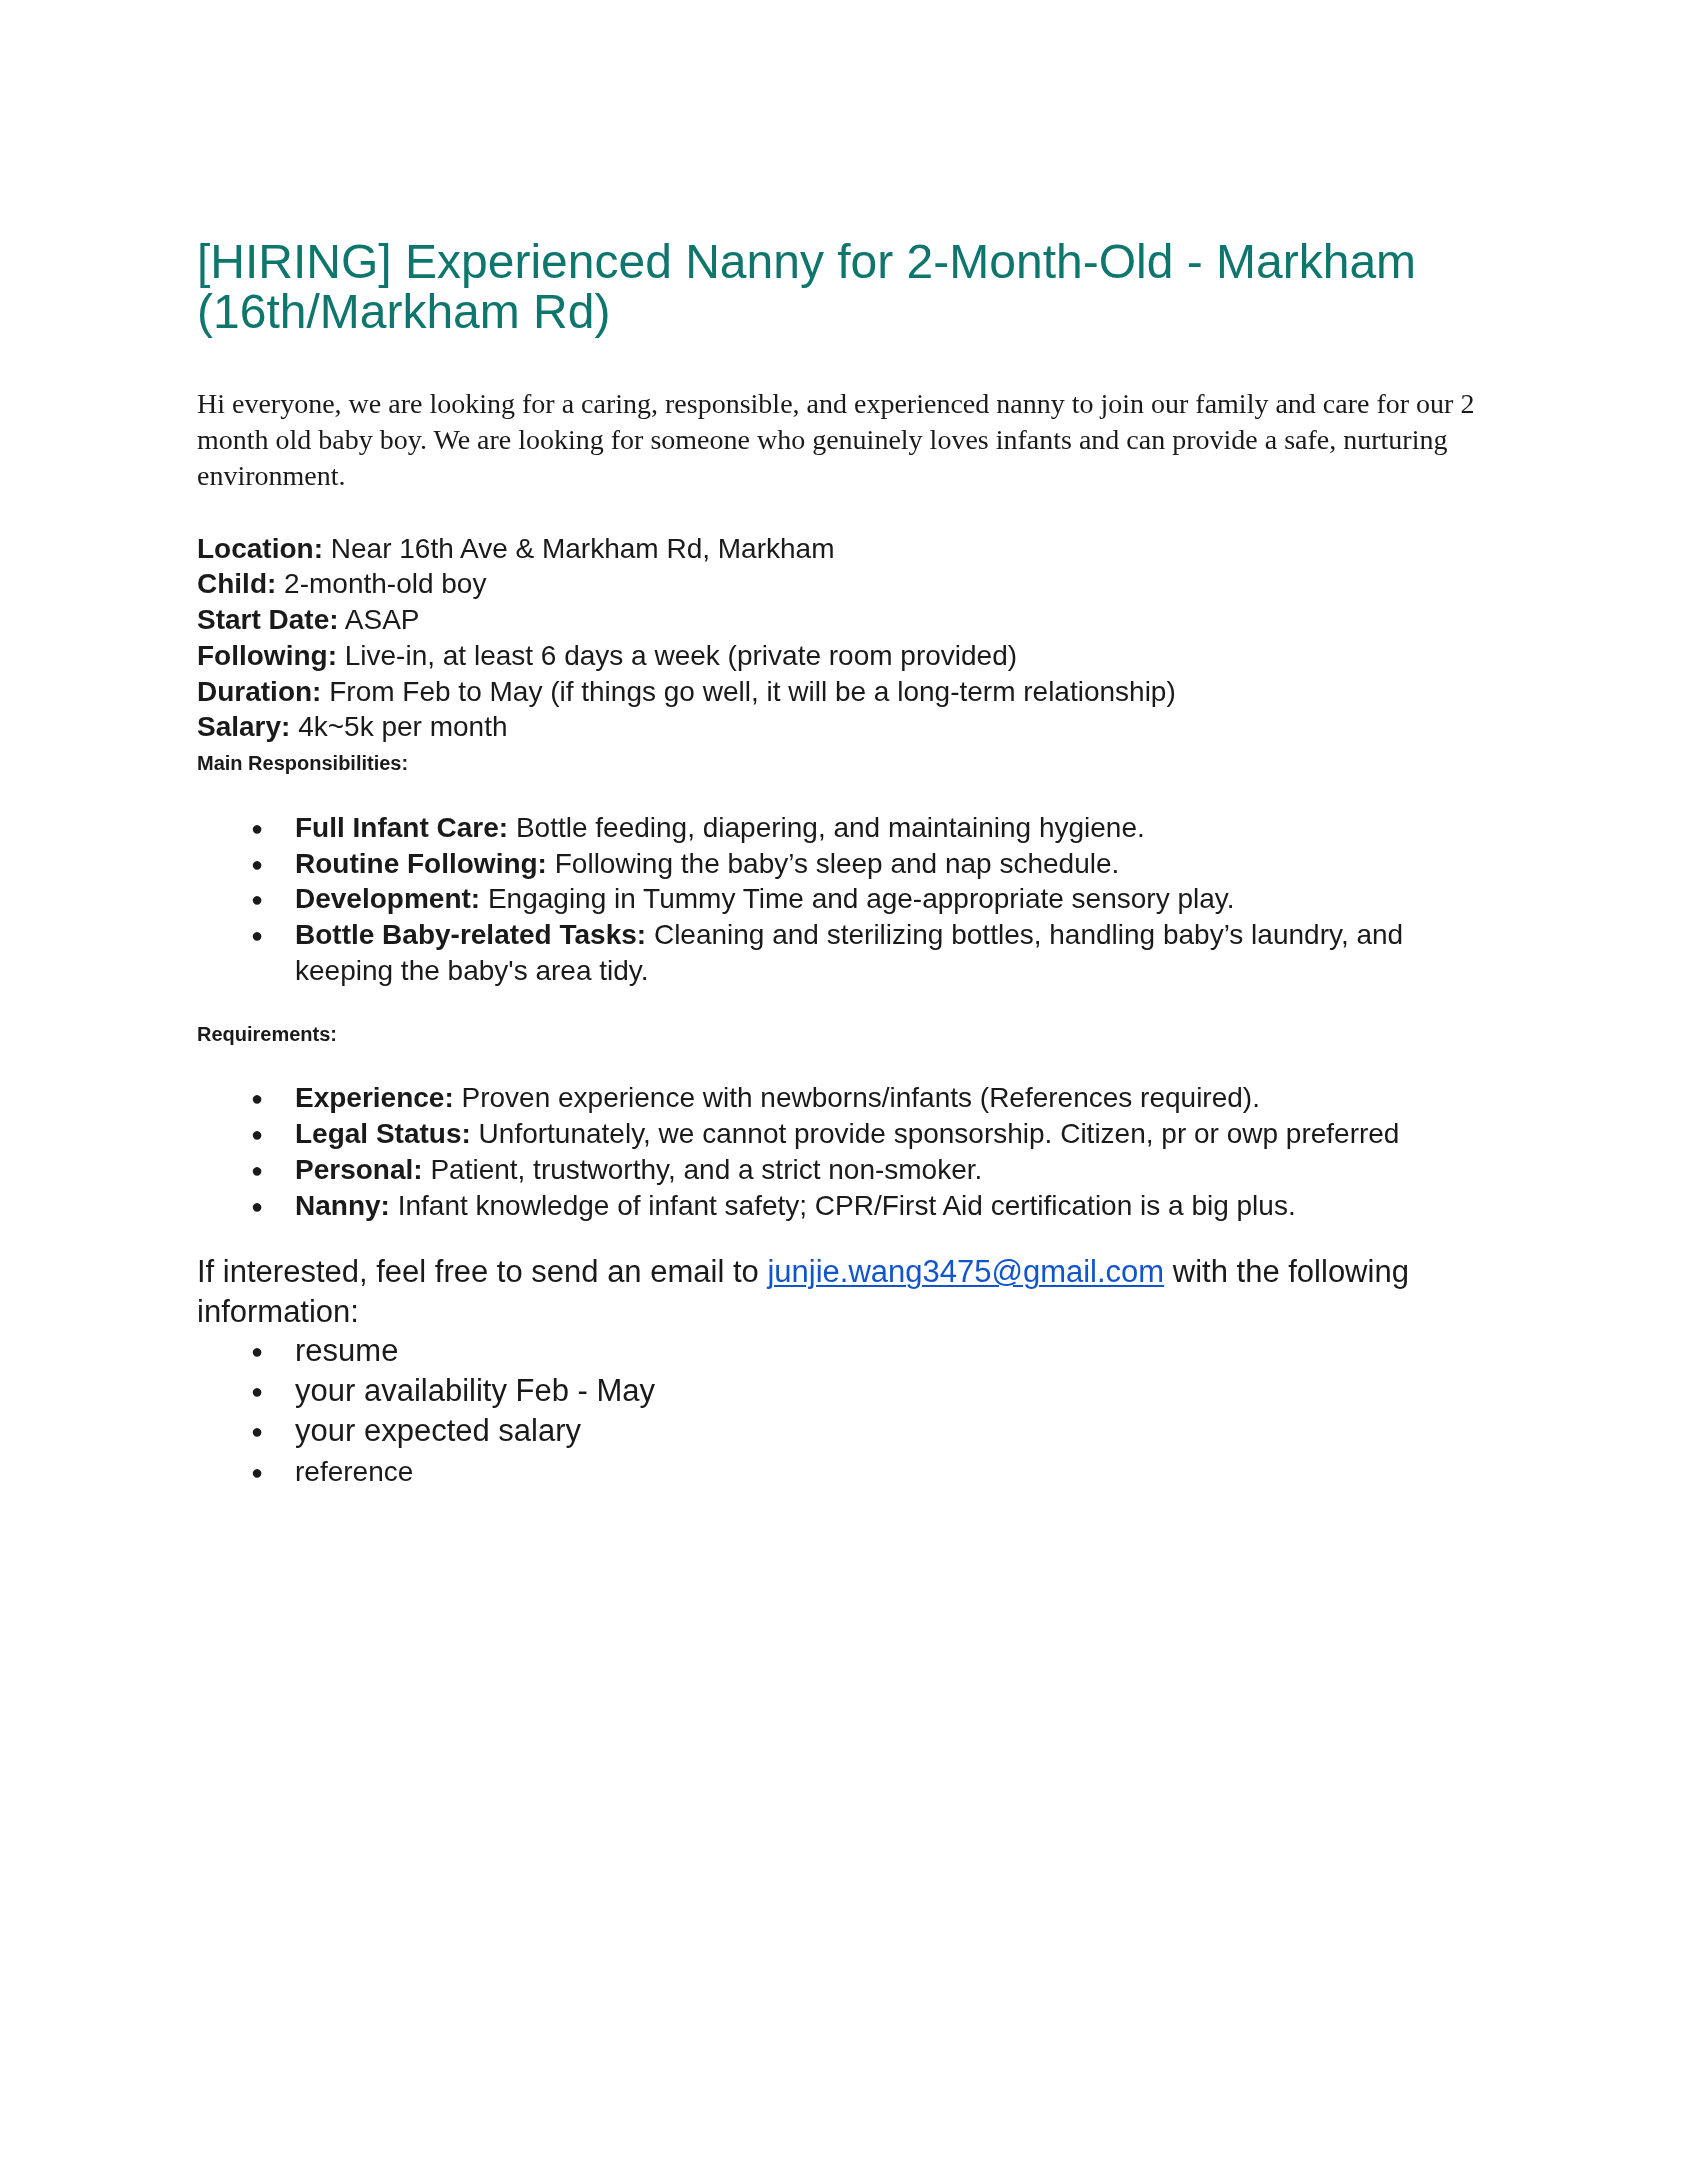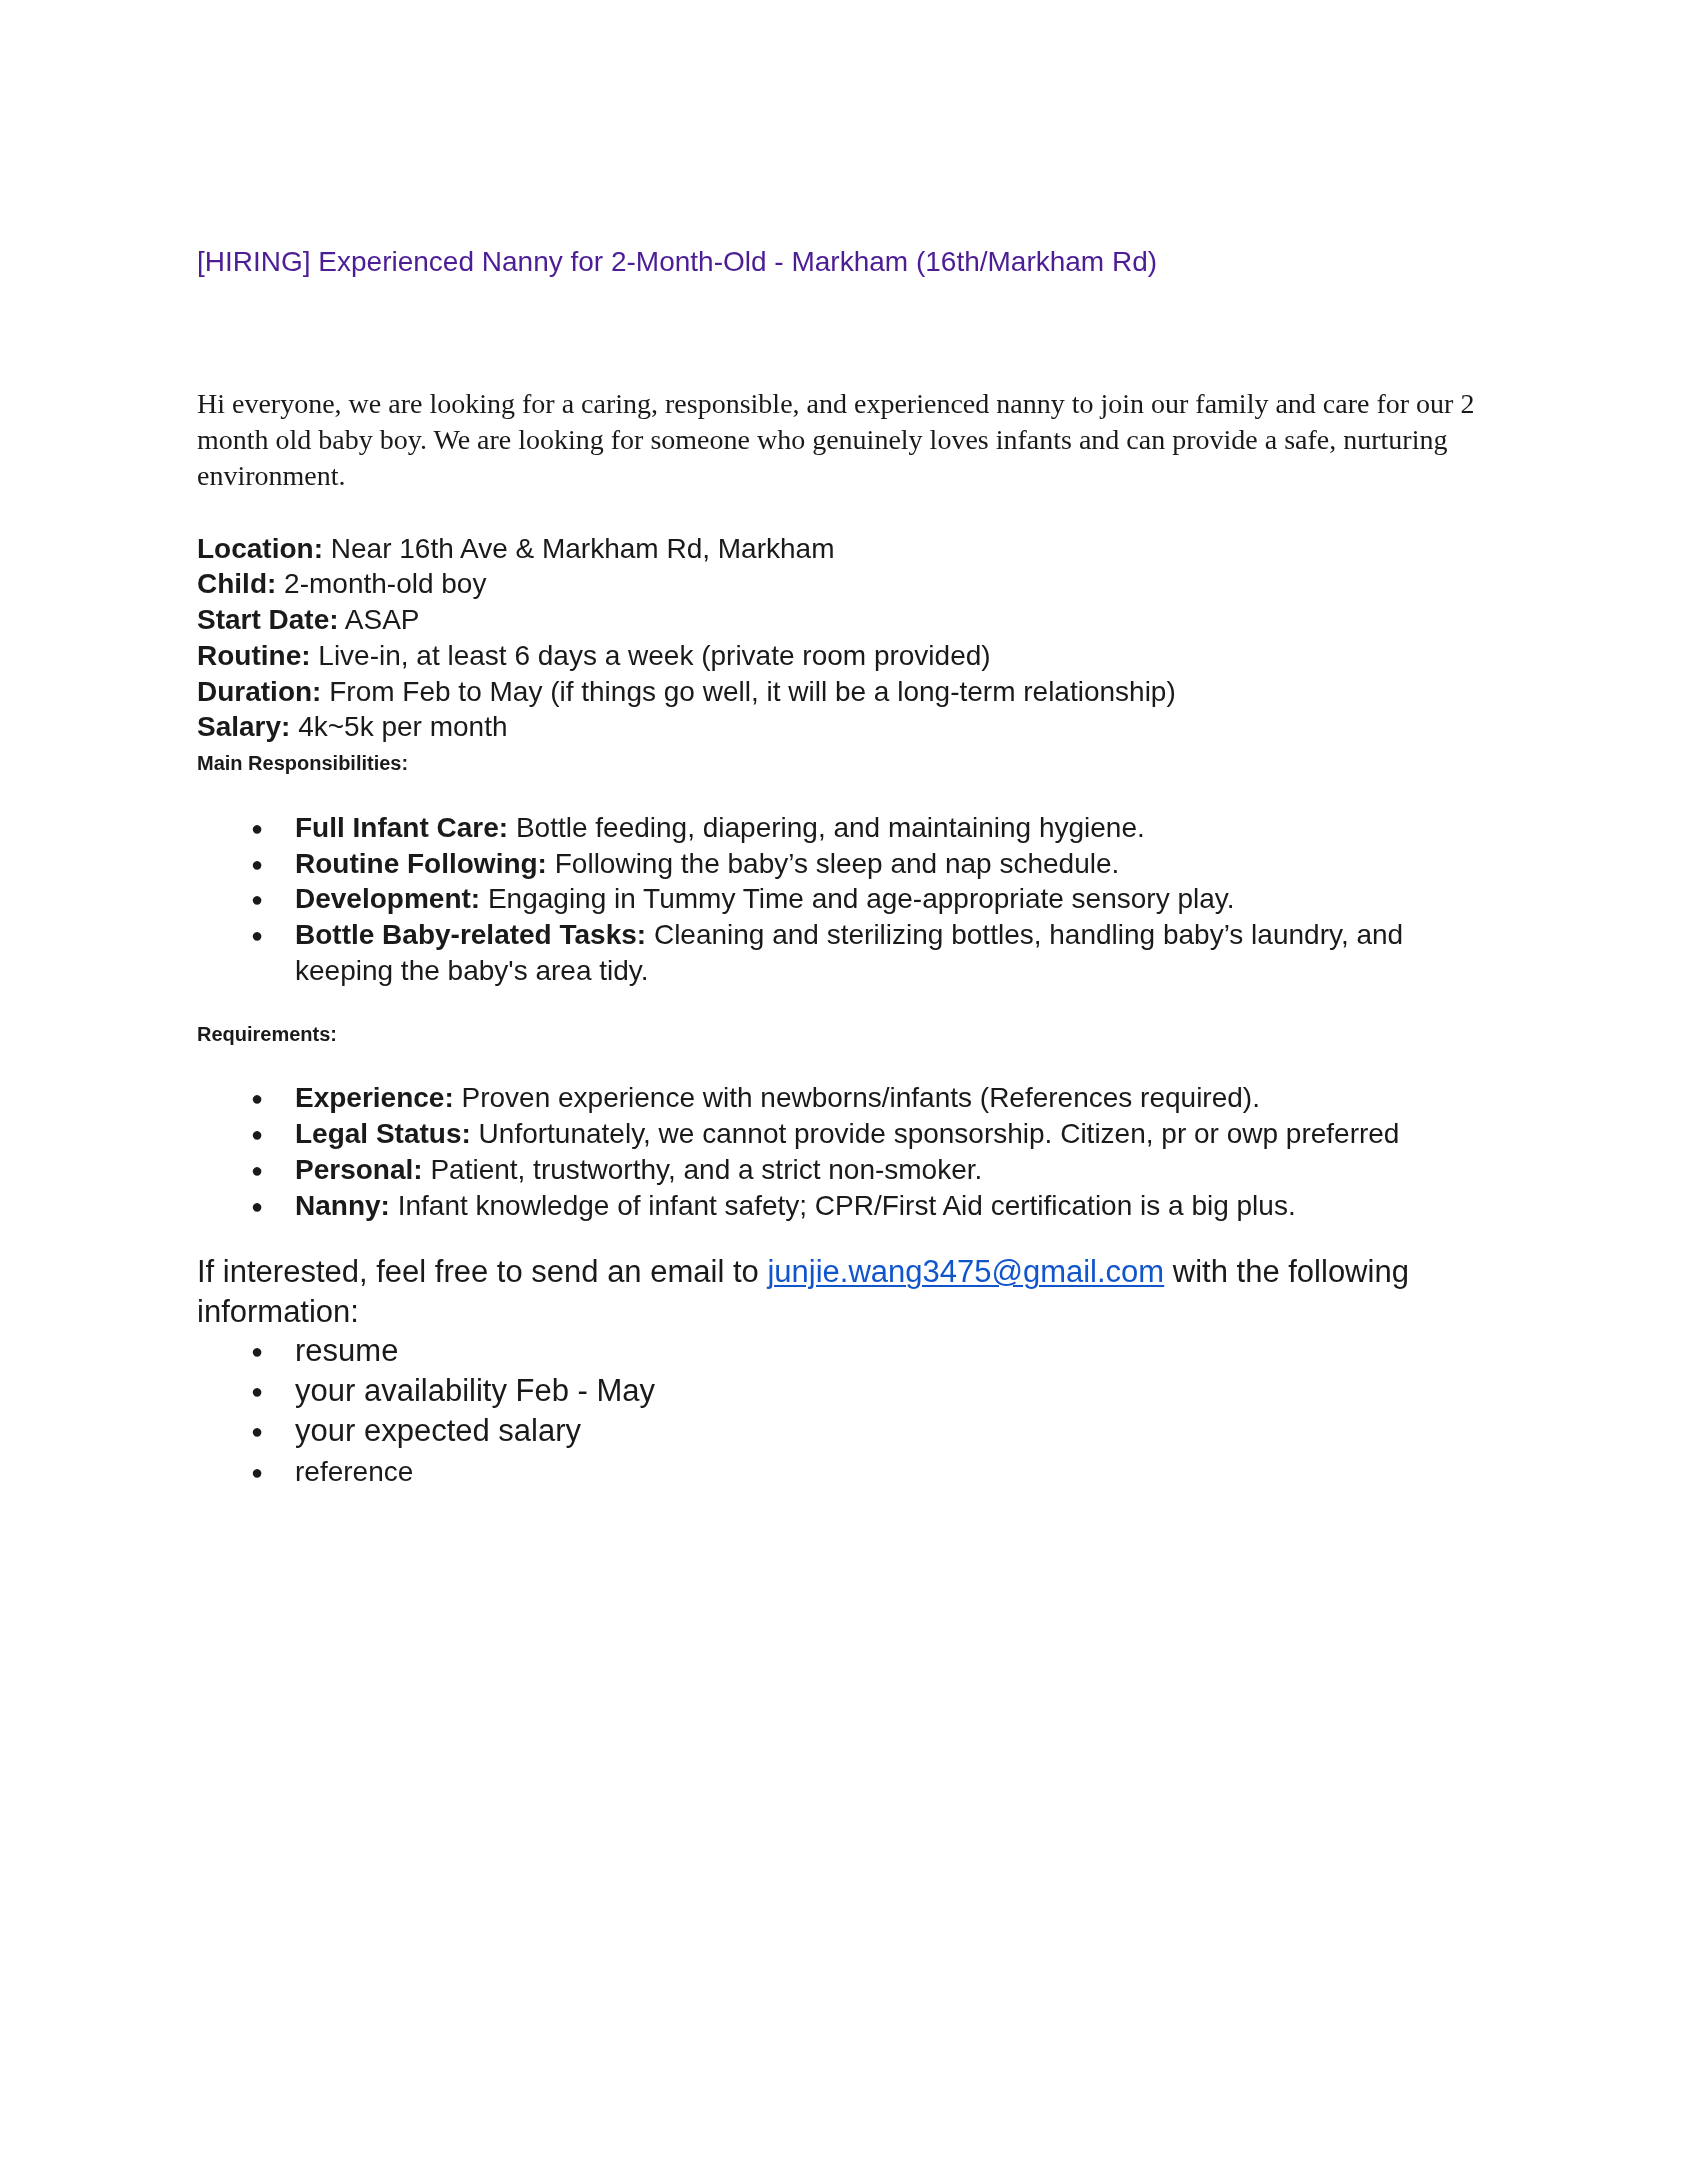--- a/index.html
+++ b/index.html
@@ -1,21 +1,21 @@
 <!DOCTYPE html>
 <html style="font-size:10.6px"><head>
 <meta charset="utf-8">
 <style>
   html, body { margin: 0; padding: 0; background: #ffffff; }
   body { width: 1687px; height: 2183px; position: relative; overflow: hidden;
          font-family: "Liberation Sans", sans-serif; color: #1a1a1a; }
   .page { position: absolute; left: 0; top: 0; width: 1687px; height: 2183px; background: #fff; }
   .content { position: absolute; left: 197px; top: 0; width: 1297px; }
-  .title { position: absolute; left: 0; top: 237px; width: 1297px; font-size: 28px; line-height: 50px;
-           color: #4c1d95; font-weight: normal; margin: 0; }
+  .title { position: absolute; left: 0; top: 237px; width: 1297px; font-size: 48px; line-height: 50px;
+           color: #0f766e; font-weight: normal; margin: 0; }
   .intro { position: absolute; left: 0; top: 386px; width: 1297px; font-size: 28px; line-height: 36px; margin: 0; color: #1a1a1a; font-family: Liberation Serif, serif; }
   .field { position: absolute; left: 0; font-size: 28px; line-height: 36px; white-space: nowrap; }
   .field b, .li b, .heading { font-weight: bold; text-align: center; }
   .heading { position: absolute; left: 0; font-size: 20px; line-height: 36px; }
   .li { position: absolute; left: 98px; width: 1204px; font-size: 28px; line-height: 36px; }
   .bullet { position: absolute; left: -44px; top: 0; font-size: 20px; line-height: 36px; }
   .contact { position: absolute; left: 0; top: 1252px; width: 1297px; font-size: 31px; line-height: 40px; margin: 0; }
   .contact a { color: #1155cc; text-decoration: underline; text-decoration-thickness: 2px; text-underline-offset: 3.3px; margin-top: 8px; }
   .li.big { font-size: 31px; line-height: 40px; }
   .li.big .bullet { line-height: 40px; }
@@ -28,21 +28,21 @@
 <div class="page">
   <div class="content">
 
     <h1 class="title">[HIRING] Experienced Nanny for 2-Month-Old - Markham (16th/Markham Rd)</h1>
 
     <p class="intro">Hi everyone, we are looking for a caring, responsible, and experienced nanny to join our family and care for our 2 month old baby boy. We are looking for someone who genuinely loves infants and can provide a safe, nurturing environment.</p>
 
     <div class="field" style="top:531px"><b>Location:</b><span> Near 16th Ave &amp; Markham Rd, Markham</span></div>
     <div class="field" style="top:566px"><b>Child:</b><span> 2-month-old boy</span></div>
     <div class="field" style="top:602px"><b>Start Date:</b><span> ASAP</span></div>
-    <div class="field" style="top:638px"><b>Routine:</b><span> Live-in, at least 6 days a week (private room provided)</span></div>
+    <div class="field" style="top:638px"><b>Following:</b><span> Live-in, at least 6 days a week (private room provided)</span></div>
     <div class="field" style="top:674px"><b>Duration:</b><span> From Feb to May (if things go well, it will be a long-term relationship)</span></div>
     <div class="field" style="top:709px"><b>Salary:</b><span> 4k~5k per month</span></div>
 
     <div class="heading" style="top:745px">Main Responsibilities:</div>
 
     <div class="li" style="top:810px"><span class="bullet">●</span><b>Full Infant Care:</b><span> Bottle feeding, diapering, and maintaining hygiene.</span></div>
     <div class="li" style="top:846px"><span class="bullet">●</span><b>Routine Following:</b><span> Following the baby’s sleep and nap schedule.</span></div>
     <div class="li" style="top:881px"><span class="bullet">●</span><b>Development:</b><span> Engaging in Tummy Time and age-appropriate sensory play.</span></div>
     <div class="li" style="top:917px"><span class="bullet">●</span><b>Bottle Baby-related Tasks:</b><span> Cleaning and sterilizing bottles, handling baby’s laundry, and keeping the baby's area tidy.</span></div>
 

